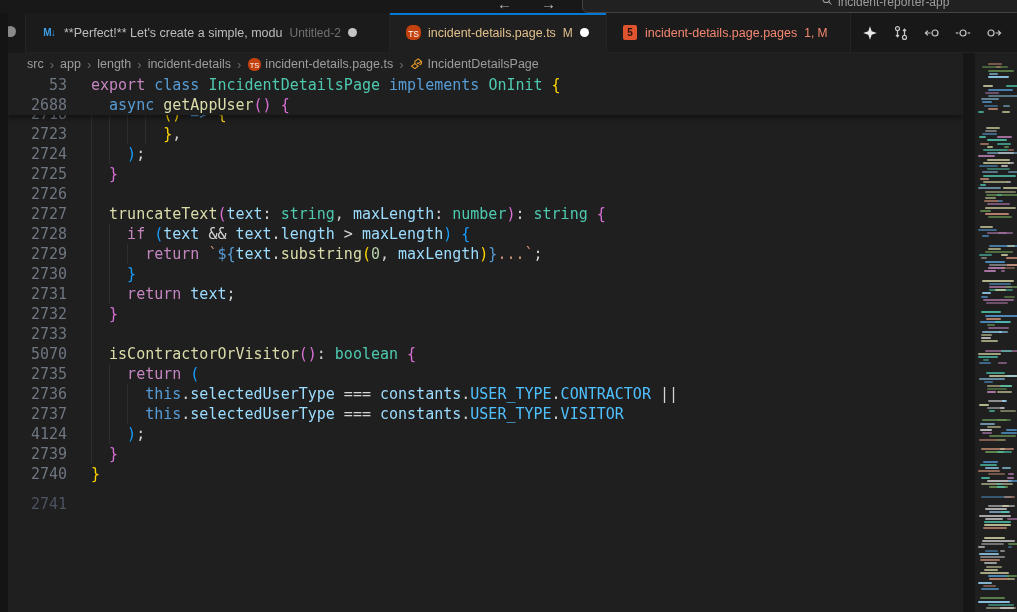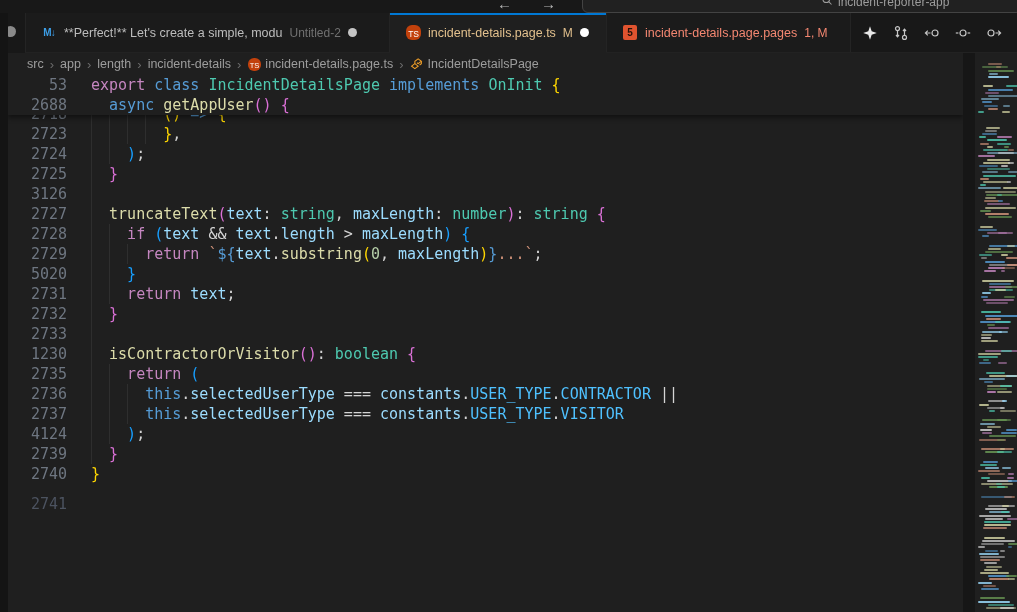--- a/index.html
+++ b/index.html
@@ -209,29 +209,29 @@
         <span>IncidentDetailsPage</span>
       </span>
     </div>
 
   <div class="editor">
     <div id="rows">
         <div class="code-row" style="top: 29px;"><span class="gutter">2718</span><span class="iguide" style="left: 83px;"></span><span class="iguide" style="left: 101px;"></span><span class="iguide" style="left: 119px;"></span><span class="iguide" style="left: 137px;"></span><span class="code-text" style="left: 155.24px;"><span class="tk-b1">()</span><span class="tk-pun"> </span><span class="tk-kw2">=&gt;</span><span class="tk-pun"> </span><span class="tk-b1">{</span></span></div>
         <div class="code-row" style="top: 49px;"><span class="gutter">2723</span><span class="iguide" style="left: 83px;"></span><span class="iguide" style="left: 101px;"></span><span class="iguide" style="left: 119px;"></span><span class="iguide" style="left: 137px;"></span><span class="code-text" style="left: 155.24px;"><span class="tk-b1">}</span><span class="tk-pun">,</span></span></div>
         <div class="code-row" style="top: 69px;"><span class="gutter">2724</span><span class="iguide" style="left: 83px;"></span><span class="iguide" style="left: 101px;"></span><span class="code-text" style="left: 119.12px;"><span class="tk-b3">)</span><span class="tk-pun">;</span></span></div>
         <div class="code-row" style="top: 89px;"><span class="gutter">2725</span><span class="iguide" style="left: 83px;"></span><span class="code-text" style="left: 101.06px;"><span class="tk-b2">}</span></span></div>
-        <div class="code-row" style="top: 109px;"><span class="gutter">3126</span><span class="iguide" style="left: 83px;"></span><span class="code-text" style="left: 83px;"></span></div>
+        <div class="code-row" style="top: 109px;"><span class="gutter">2726</span><span class="iguide" style="left: 83px;"></span><span class="code-text" style="left: 83px;"></span></div>
         <div class="code-row" style="top: 129px;"><span class="gutter">2727</span><span class="iguide" style="left: 83px;"></span><span class="code-text" style="left: 101.06px;"><span class="tk-fn">truncateText</span><span class="tk-b2">(</span><span class="tk-var">text</span><span class="tk-pun">: </span><span class="tk-type">string</span><span class="tk-pun">, </span><span class="tk-var">maxLength</span><span class="tk-pun">: </span><span class="tk-type">number</span><span class="tk-b2">)</span><span class="tk-pun">: </span><span class="tk-type">string</span><span class="tk-pun"> </span><span class="tk-b2">{</span></span></div>
         <div class="code-row" style="top: 149px;"><span class="gutter">2728</span><span class="iguide" style="left: 83px;"></span><span class="iguide" style="left: 101px;"></span><span class="code-text" style="left: 119.12px;"><span class="tk-kw1">if</span><span class="tk-pun"> </span><span class="tk-b3">(</span><span class="tk-var">text</span><span class="tk-pun"> &amp;&amp; </span><span class="tk-var">text</span><span class="tk-pun">.</span><span class="tk-var">length</span><span class="tk-pun"> &gt; </span><span class="tk-var">maxLength</span><span class="tk-b3">)</span><span class="tk-pun"> </span><span class="tk-b3">{</span></span></div>
         <div class="code-row" style="top: 169px;"><span class="gutter">2729</span><span class="iguide" style="left: 83px;"></span><span class="iguide" style="left: 101px;"></span><span class="iguide" style="left: 119px;"></span><span class="code-text" style="left: 137.18px;"><span class="tk-kw1">return</span><span class="tk-pun"> </span><span class="tk-str">`</span><span class="tk-kw2">${</span><span class="tk-var">text</span><span class="tk-pun">.</span><span class="tk-fn">substring</span><span class="tk-b1">(</span><span class="tk-num">0</span><span class="tk-pun">, </span><span class="tk-var">maxLength</span><span class="tk-b1">)</span><span class="tk-kw2">}</span><span class="tk-str">...`</span><span class="tk-pun">;</span></span></div>
-        <div class="code-row" style="top: 189px;"><span class="gutter">5020</span><span class="iguide" style="left: 83px;"></span><span class="iguide" style="left: 101px;"></span><span class="code-text" style="left: 119.12px;"><span class="tk-b3">}</span></span></div>
+        <div class="code-row" style="top: 189px;"><span class="gutter">2730</span><span class="iguide" style="left: 83px;"></span><span class="iguide" style="left: 101px;"></span><span class="code-text" style="left: 119.12px;"><span class="tk-b3">}</span></span></div>
         <div class="code-row" style="top: 209px;"><span class="gutter">2731</span><span class="iguide" style="left: 83px;"></span><span class="iguide" style="left: 101px;"></span><span class="code-text" style="left: 119.12px;"><span class="tk-kw1">return</span><span class="tk-pun"> </span><span class="tk-var">text</span><span class="tk-pun">;</span></span></div>
         <div class="code-row" style="top: 229px;"><span class="gutter">2732</span><span class="iguide" style="left: 83px;"></span><span class="code-text" style="left: 101.06px;"><span class="tk-b2">}</span></span></div>
         <div class="code-row" style="top: 249px;"><span class="gutter">2733</span><span class="iguide" style="left: 83px;"></span><span class="code-text" style="left: 83px;"></span></div>
-        <div class="code-row" style="top: 269px;"><span class="gutter">1230</span><span class="iguide" style="left: 83px;"></span><span class="code-text" style="left: 101.06px;"><span class="tk-fn">isContractorOrVisitor</span><span class="tk-b2">()</span><span class="tk-pun">: </span><span class="tk-type">boolean</span><span class="tk-pun"> </span><span class="tk-b2">{</span></span></div>
+        <div class="code-row" style="top: 269px;"><span class="gutter">5070</span><span class="iguide" style="left: 83px;"></span><span class="code-text" style="left: 101.06px;"><span class="tk-fn">isContractorOrVisitor</span><span class="tk-b2">()</span><span class="tk-pun">: </span><span class="tk-type">boolean</span><span class="tk-pun"> </span><span class="tk-b2">{</span></span></div>
         <div class="code-row" style="top: 289px;"><span class="gutter">2735</span><span class="iguide" style="left: 83px;"></span><span class="iguide" style="left: 101px;"></span><span class="code-text" style="left: 119.12px;"><span class="tk-kw1">return</span><span class="tk-pun"> </span><span class="tk-b3">(</span></span></div>
         <div class="code-row" style="top: 309px;"><span class="gutter">2736</span><span class="iguide" style="left: 83px;"></span><span class="iguide" style="left: 101px;"></span><span class="iguide" style="left: 119px;"></span><span class="code-text" style="left: 137.18px;"><span class="tk-kw2">this</span><span class="tk-pun">.</span><span class="tk-var">selectedUserType</span><span class="tk-pun"> === </span><span class="tk-var">constants</span><span class="tk-pun">.</span><span class="tk-const">USER_TYPE</span><span class="tk-pun">.</span><span class="tk-const">CONTRACTOR</span><span class="tk-pun"> ||</span></span></div>
         <div class="code-row" style="top: 329px;"><span class="gutter">2737</span><span class="iguide" style="left: 83px;"></span><span class="iguide" style="left: 101px;"></span><span class="iguide" style="left: 119px;"></span><span class="code-text" style="left: 137.18px;"><span class="tk-kw2">this</span><span class="tk-pun">.</span><span class="tk-var">selectedUserType</span><span class="tk-pun"> === </span><span class="tk-var">constants</span><span class="tk-pun">.</span><span class="tk-const">USER_TYPE</span><span class="tk-pun">.</span><span class="tk-const">VISITOR</span></span></div>
         <div class="code-row" style="top: 349px;"><span class="gutter">4124</span><span class="iguide" style="left: 83px;"></span><span class="iguide" style="left: 101px;"></span><span class="code-text" style="left: 119.12px;"><span class="tk-b3">)</span><span class="tk-pun">;</span></span></div>
         <div class="code-row" style="top: 369px;"><span class="gutter">2739</span><span class="iguide" style="left: 83px;"></span><span class="code-text" style="left: 101.06px;"><span class="tk-b2">}</span></span></div>
         <div class="code-row" style="top: 389px;"><span class="gutter">2740</span><span class="code-text" style="left: 83px;"><span class="tk-b1">}</span></span></div>
         <div class="code-row" style="top: 419px;"><span class="gutter dim">2741</span><span class="code-text" style="left: 83px;"></span></div>
       </div>
     <div class="sticky" id="sticky">
         <div class="code-row" style="top: 0px;"><span class="gutter">53</span><span class="code-text" style="left: 83px;"><span class="tk-kw1">export</span><span class="tk-pun"> </span><span class="tk-kw2">class</span><span class="tk-pun"> </span><span class="tk-type">IncidentDetailsPage</span><span class="tk-pun"> </span><span class="tk-kw2">implements</span><span class="tk-pun"> </span><span class="tk-type">OnInit</span><span class="tk-pun"> </span><span class="tk-b1">{</span></span></div>

